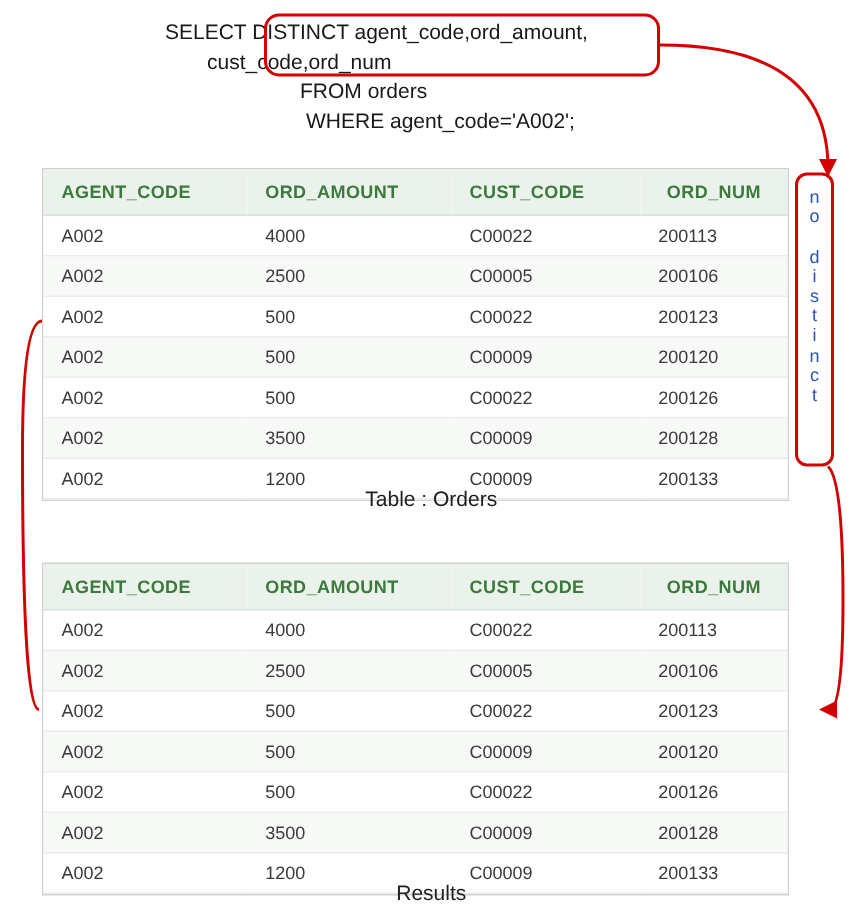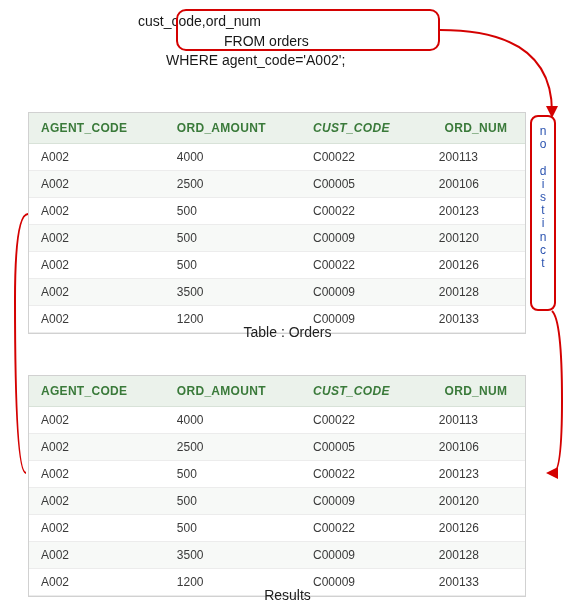--- a/index.html
+++ b/index.html
@@ -14,22 +14,22 @@
   .sql-block {
     position: absolute;
     top: 12px;
     left: 110px;
     font-family: "Arial", sans-serif;
     font-size: 14px;
     color: #181818;
     line-height: 1.4;
   }
   .sql-select { display: block; }
-  .sql-from   { display: block; margin-left: 114px; }
-  .sql-where  { display: block; margin-left: 56px; }
+  .sql-from   { display: block; margin-left: 90px; }
+  .sql-where  { display: block; margin-left: 94px; }
   .distinct-box {
     position: absolute;
     top: 9px;
     left: 176px;
     width: 264px;
     height: 42px;
     border: 2px solid #d40101;
     border-radius: 10px;
     pointer-events: none;
   }
@@ -58,21 +58,21 @@
     border-bottom: 1px solid #d8e2d8;
   }
   tbody td {
     padding: 6px 12px;
     border-bottom: 1px solid #ececec;
     background: #ffffff;
   }
   tbody tr:nth-child(even) td { background: #f7f9f7; }
   .col-a { width: 140px; }
   .col-b { width: 140px; }
-  .col-c { width: 130px; font-style: italic; }
+  .col-c { width: 130px; }
   .col-d { width: 100px; text-align: center; }
   .caption {
     position: absolute;
     width: 575px;
     text-align: center;
     font-size: 14px;
     color: #202020;
   }
   .caption1 { top: 324px; }
   .caption2 { top: 587px; }
@@ -103,20 +103,24 @@
     width: 575px; height: 605px;
     pointer-events: none;
   }
   .arrow-path { fill: none; stroke: #d40101; stroke-width: 2; }
   .arrow-head { fill: #d40101; }
 </style>
 </head>
 <body>
 
 <div class="sql-block">
+  <span class="sql-select">
+    <span>SELECT</span>
+    <span>DISTINCT agent_code,ord_amount,</span>
+  </span>
   <span class="sql-select" style="margin-left:28px;">
     <span>cust_code,ord_num</span>
   </span>
   <span class="sql-from">FROM orders</span>
   <span class="sql-where">WHERE agent_code='A002';</span>
 </div>
 <div class="distinct-box"></div>
 
 <div class="table-wrap table1">
   <table>

